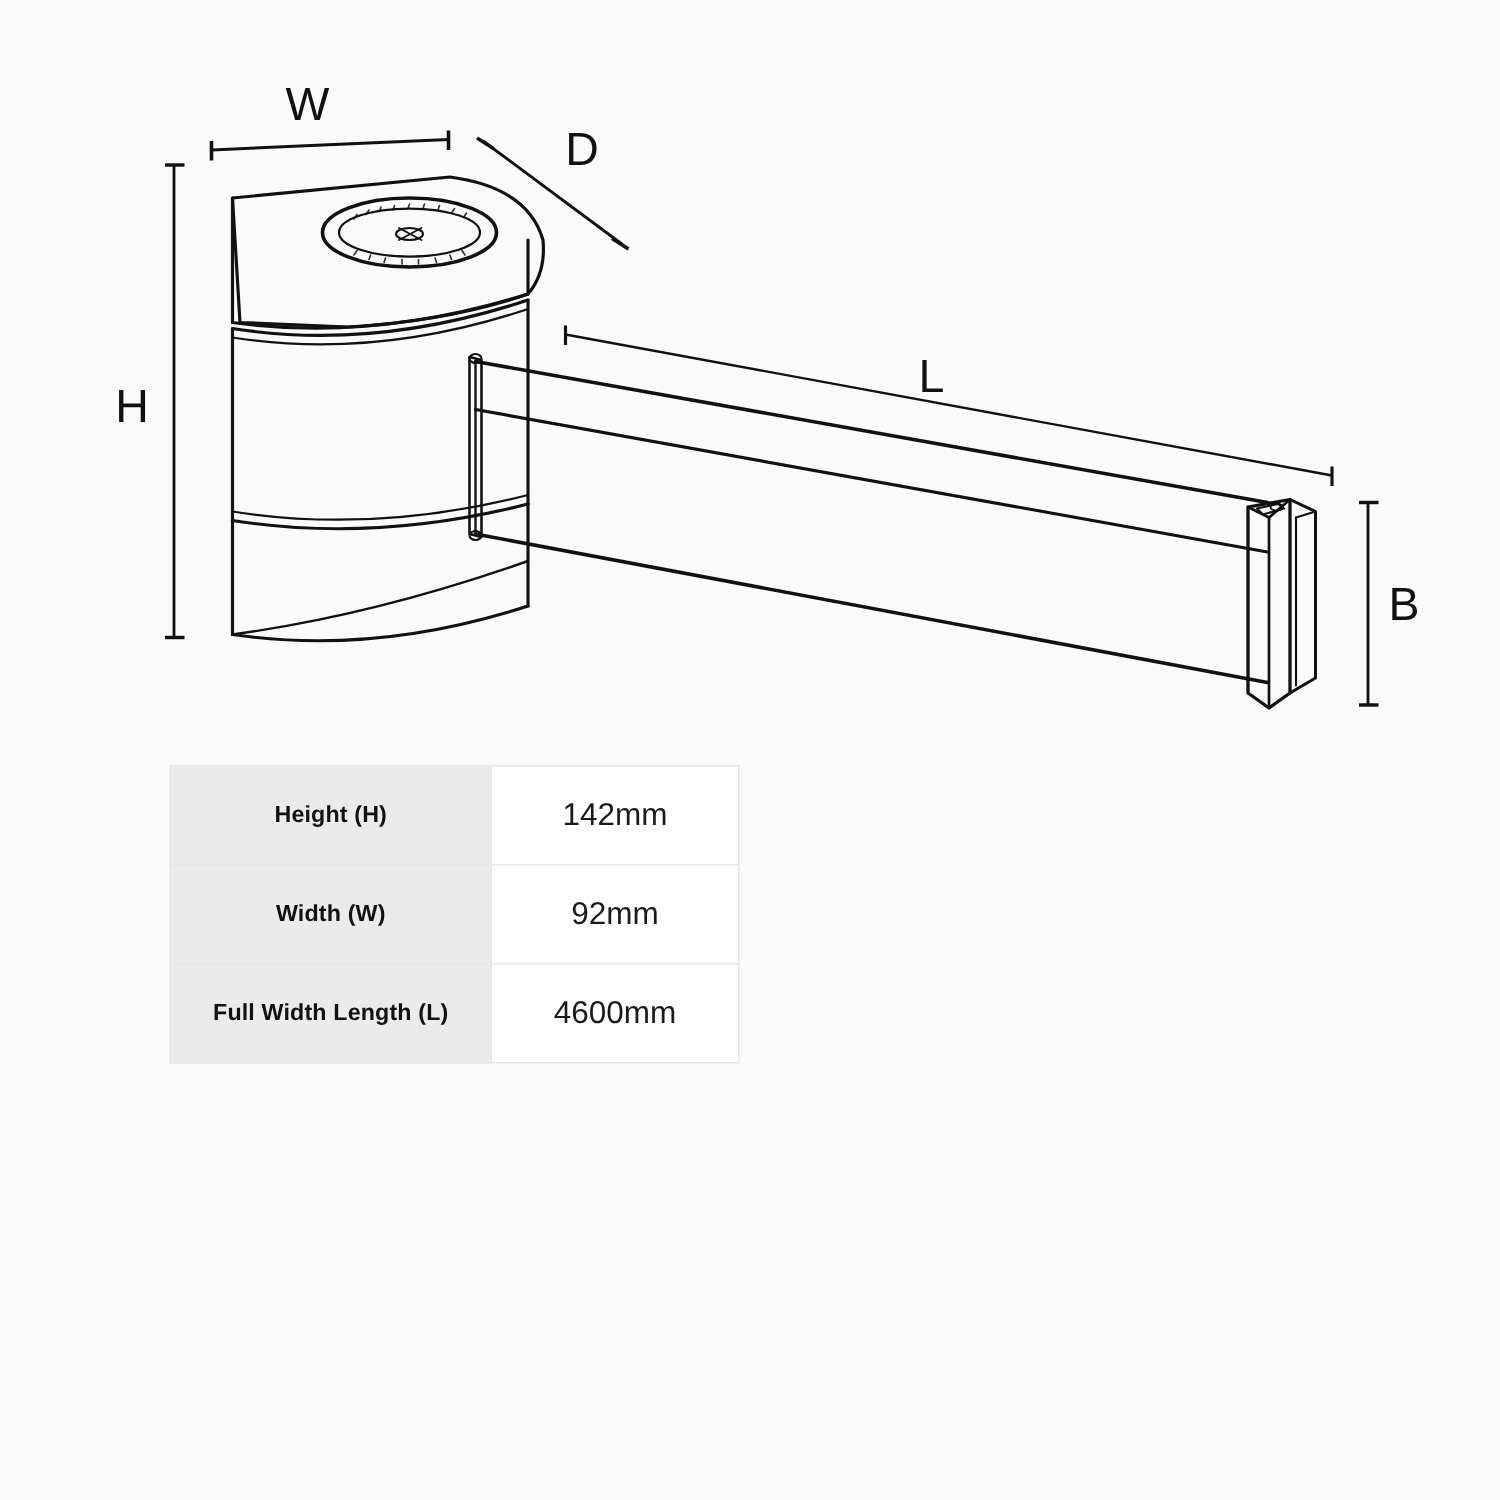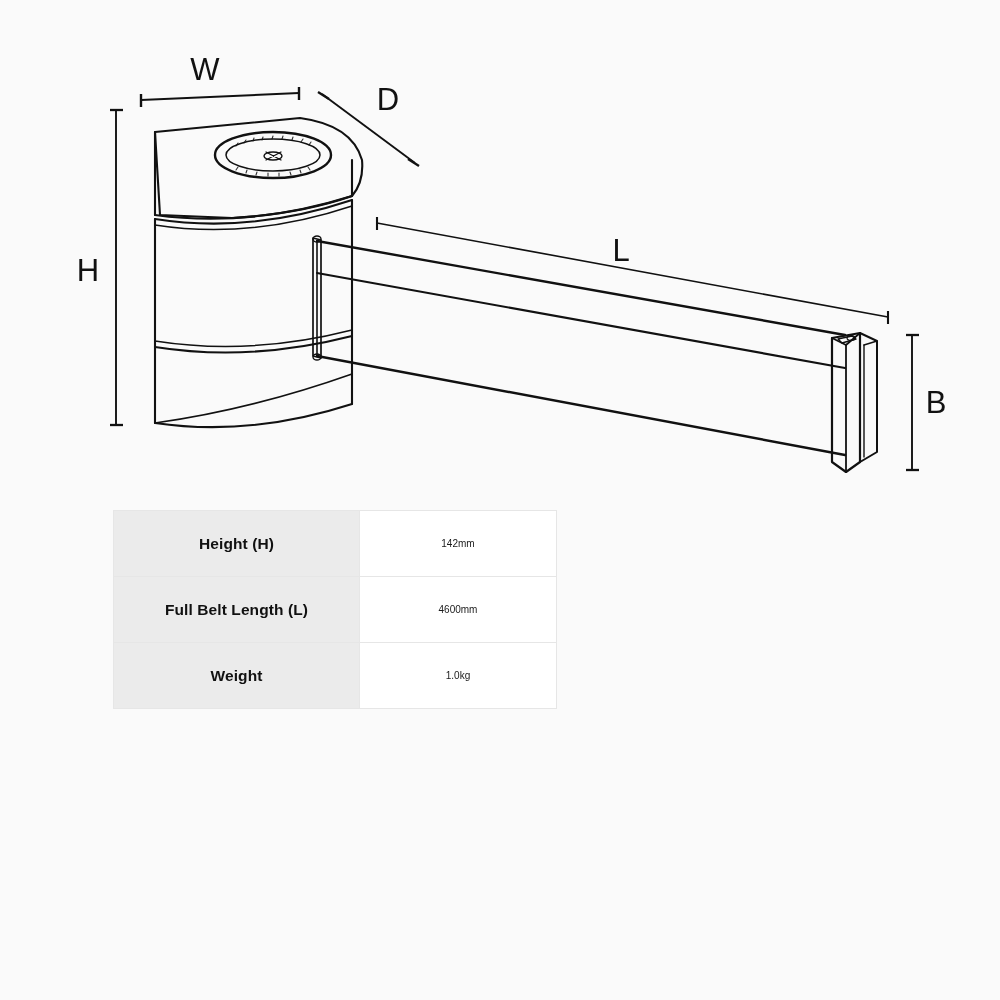--- a/index.html
+++ b/index.html
@@ -18,36 +18,36 @@
   }
 
   
   #spec-table{
     position:absolute;left:113px;top:510px;
     width:337px;
     border-collapse:collapse;
     table-layout:fixed;
   }
   #spec-table td{
-    height:65px;padding:0 26px;
+    height:65px;padding:0 10px;
     vertical-align:middle;text-align:center;
     border:1px solid #e6e6e6;
   }
   #spec-table td.label-cell{
     width:193px;
     background:#ebebeb;
     color:#111111;
     font-size:15.5px;font-weight:700;
     letter-spacing:.1px;
   }
   #spec-table td.value-cell{
     width:144px;
     background:#ffffff;
     color:#1a1a1a;
-    font-size:10px;font-weight:400;
+    font-size:21px;font-weight:400;
   }
 </style>
 </head>
 <body>
 
 <div id="diagram-area">
   <svg id="diagram-svg" viewBox="0 0 1000 500" xmlns="http://www.w3.org/2000/svg">
 
     <g fill="none" stroke="#111111" stroke-width="2.1" stroke-linejoin="round" stroke-linecap="round">
 
@@ -168,21 +168,21 @@
   </svg>
 </div>
 
 <table id="spec-table">
   <tbody>
     <tr>
       <td class="label-cell">Height (H)</td>
       <td class="value-cell">142mm</td>
     </tr>
     <tr>
-      <td class="label-cell">Full Belt Length (L)</td>
-      <td class="value-cell">4600mm</td>
+      <td class="label-cell">Width (W)</td>
+      <td class="value-cell">92mm</td>
     </tr>
     <tr>
-      <td class="label-cell">Weight</td>
-      <td class="value-cell">1.0kg</td>
+      <td class="label-cell">Full Width Length (L)</td>
+      <td class="value-cell">4600mm</td>
     </tr>
   </tbody>
 </table>
 
 </body></html>

